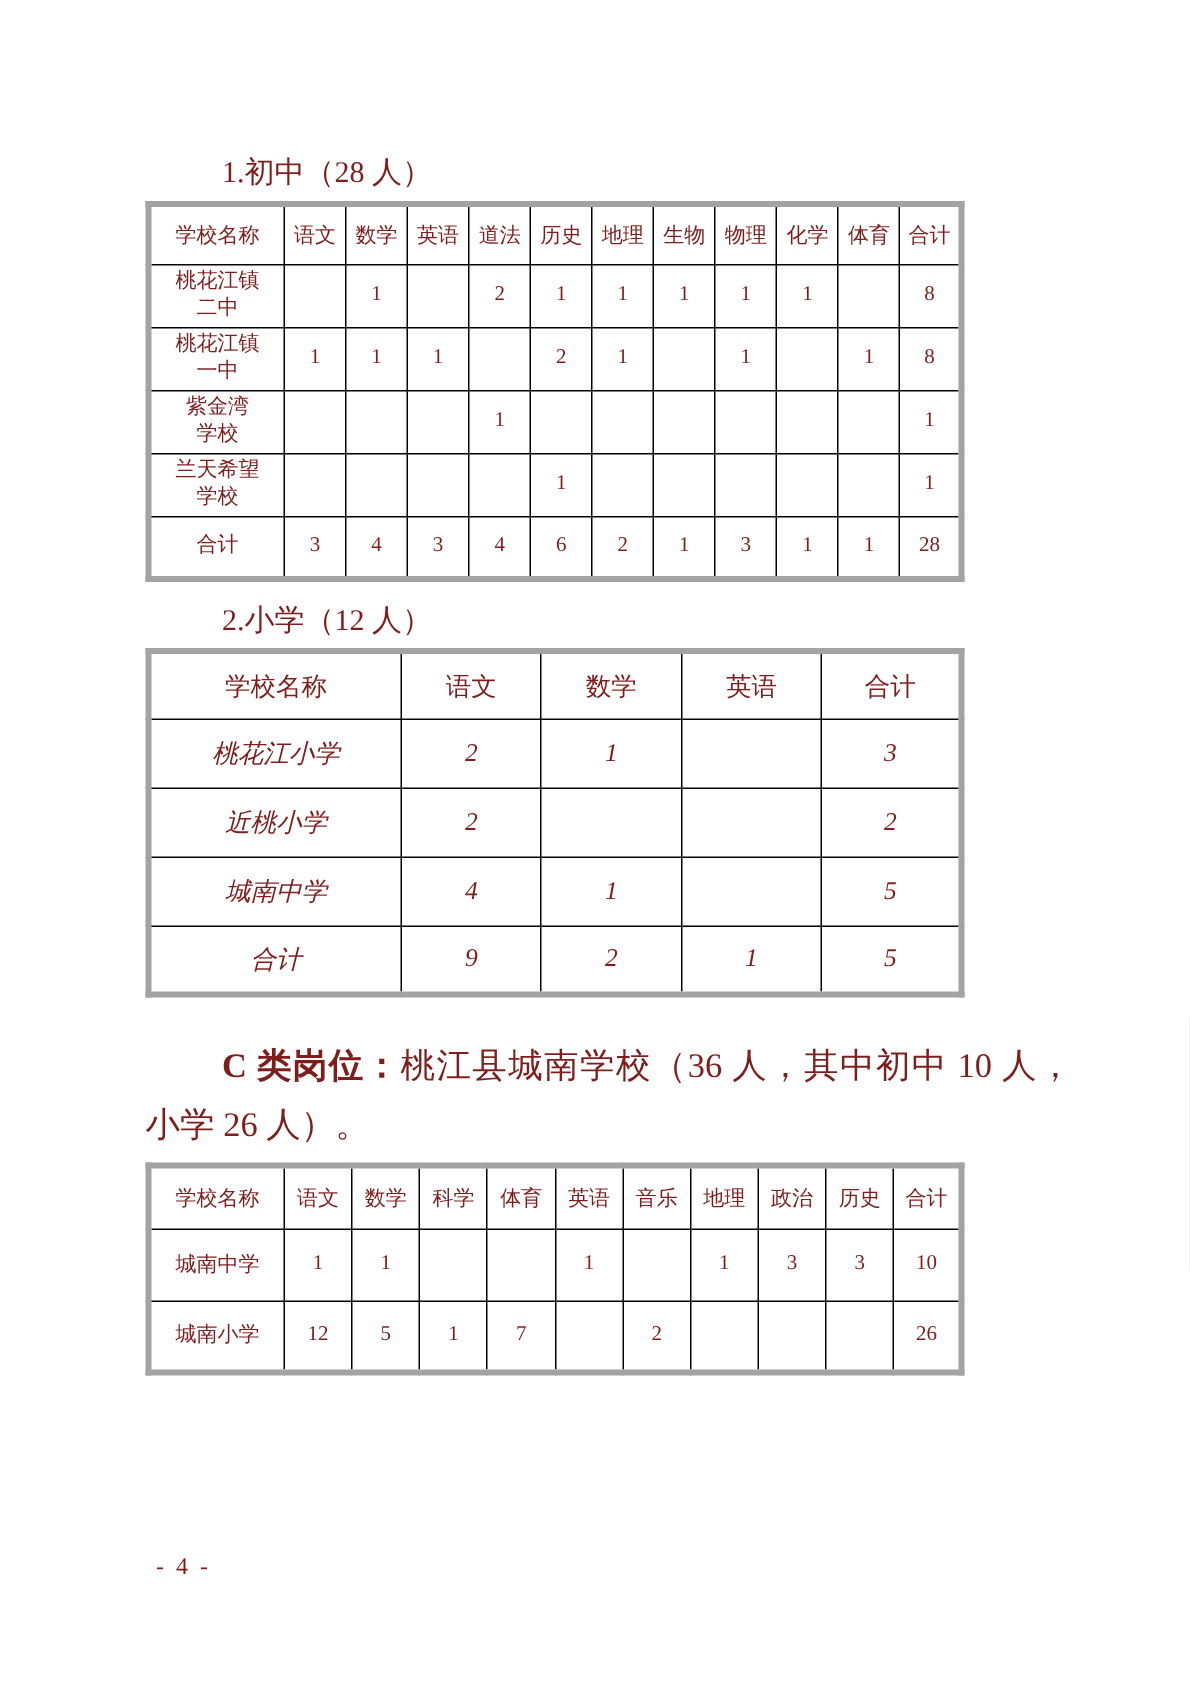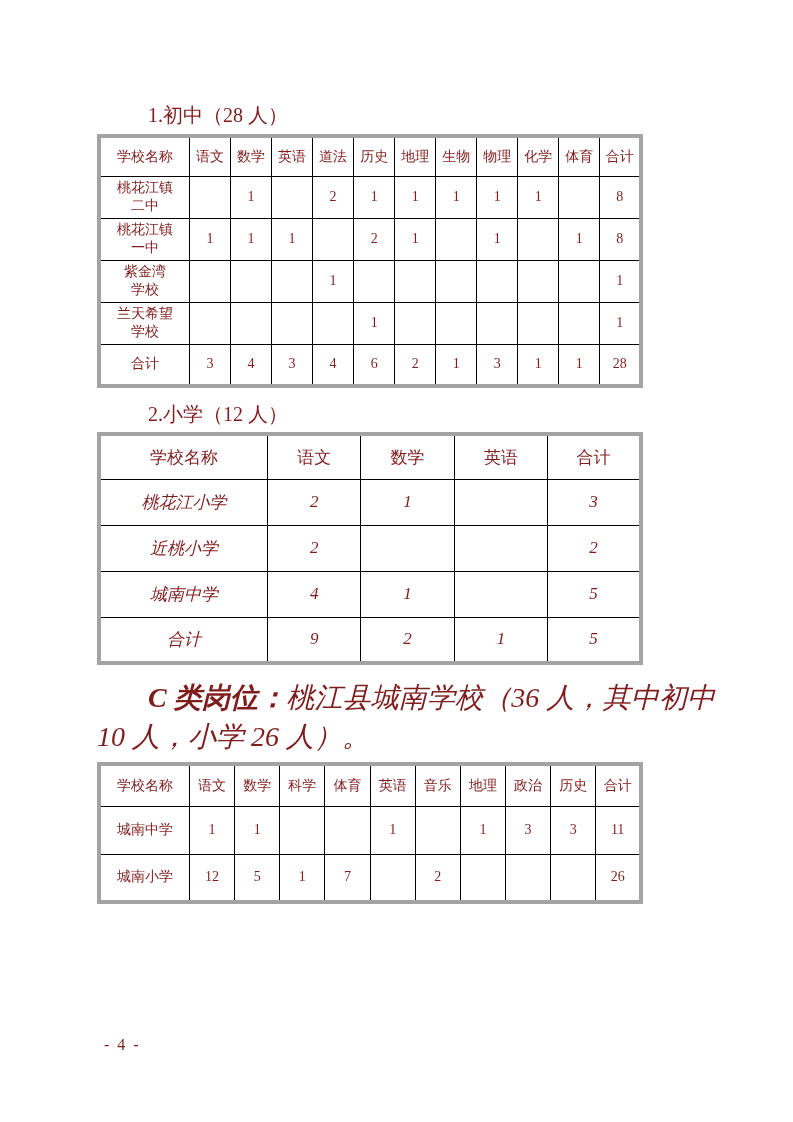--- a/index.html
+++ b/index.html
@@ -30,22 +30,22 @@
   .t2 thead tr { height:45px; }
   .t2 tbody tr { height:46px;font-style:italic; }
   .t2 th:first-child { width:162px; }
 
   .t3 { font-size:14px; }
   .t3 thead tr { height:42px; }
   .t3 tbody tr { height:48px; }
   .t3 th:first-child { width:84px; }
 
   .para {
-    font-size:28px; line-height:39px; margin:13px 0 6px 0;
-    text-indent:51px; text-align:justify;font-style:italic;
+    font-size:23px; line-height:39px; margin:26px 0 6px 0;
+    text-indent:51px; text-align:justify;
   }
   .para .lead { font-weight:bold; }
 
   .page-footer { position:absolute; left:104px; top:1036px; font-size:16px; letter-spacing:2px; }
 </style>
 </head>
 <body>
 
 <div class="page">
   <div class="content">
@@ -214,21 +214,21 @@
             <td>城南中学</td>
             <td>1</td>
             <td>1</td>
             <td></td>
             <td></td>
             <td>1</td>
             <td></td>
             <td>1</td>
             <td>3</td>
             <td>3</td>
-            <td>11</td>
+            <td>10</td>
           </tr>
           <tr>
             <td>城南小学</td>
             <td>12</td>
             <td>5</td>
             <td>1</td>
             <td>7</td>
             <td></td>
             <td>2</td>
             <td></td>

